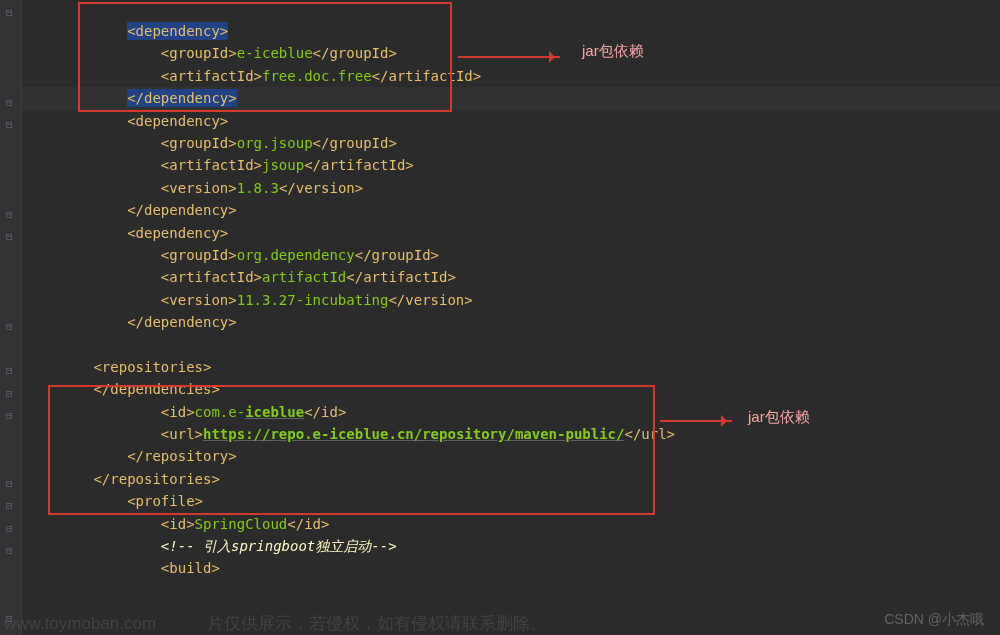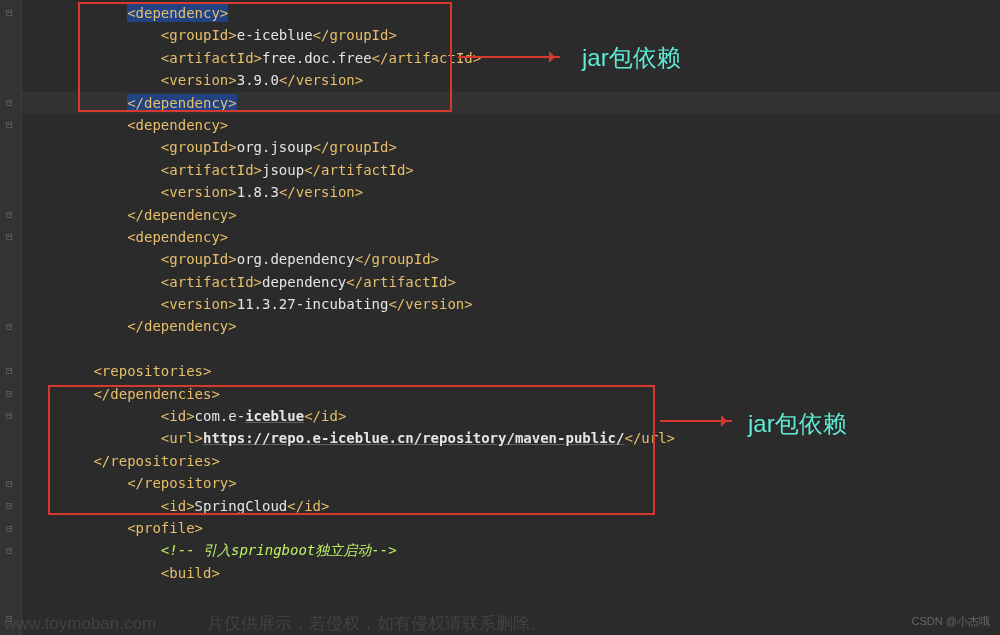--- a/index.html
+++ b/index.html
@@ -28,36 +28,36 @@
     position: absolute;
     left: 6px;
     color: #606366;
     font-size: 11px;
     line-height: 22.4px;
     cursor: pointer;
     user-select: none;
   }
   .code-area {
     flex: 1;
-    padding: 2px 0 0 0;
+    padding: 20px 0 0 0;
     position: relative;
   }
   .code-line {
     height: 22.4px;
     line-height: 22.4px;
     white-space: pre;
     padding-left: 4px;
     position: relative;
   }
   .line-highlight {
     background: #323232;
   }
   .tag { color: #e8bf6a; }
-  .text-val { color: #e5e5e5; }
-  .comment { color: #bef264; font-style: italic; margin-top: 16px; }
+  .text-val { color: #84cc16; }
+  .comment { color: #fef9c3; font-style: italic; margin-top: 16px; }
   .underline { text-decoration: underline; text-decoration-color: #606366; font-weight: bold; }
 
   .sel-start, .sel-end {
     background: #214283;
     display: inline-block;
     line-height: 18px;
   }
   .caret-box {
     background: #214283;
   }
@@ -81,34 +81,34 @@
     right: -1px;
     top: -5px;
     border: 6px solid transparent;
     border-left-color: #d63a2f;
   }
   #arrow1 { left: 458px; top: 56px; width: 102px; }
   #arrow2 { left: 660px; top: 420px; width: 72px; }
 
   .red-label {
     position: absolute;
-    color: #5eead4;
+    color: #fca5a5;
     font-family: "Microsoft YaHei", sans-serif;
-    font-size: 24px;
+    font-size: 15px;
   }
   #label1 { left: 582px; top: 42px; }
   #label2 { left: 748px; top: 408px; }
 
   .watermark {
     position: absolute;
-    right: 10px;
+    right: 16px;
     bottom: 6px;
     color: #666;
     font-family: sans-serif;
-    font-size: 11px;
+    font-size: 14px;
   }
   .watermark-left {
     position: absolute;
     left: 4px;
     bottom: 0;
     color: #555;
     font-family: sans-serif;
     font-size: 17px;
     opacity: 0.55;
   }
@@ -135,63 +135,62 @@
   </div>
 
   <div class="code-area">
 
     <div class="code-line"><span>            </span><span class="tag sel-start">&lt;dependency&gt;</span></div>
 
     <div class="code-line"><span>                </span><span class="tag">&lt;groupId&gt;</span><span class="text-val">e-iceblue</span><span class="tag">&lt;/groupId&gt;</span></div>
 
     <div class="code-line"><span>                </span><span class="tag">&lt;artifactId&gt;</span><span class="text-val">free.doc.free</span><span class="tag">&lt;/artifactId&gt;</span></div>
 
-    <div class="code-line"><span>                </span><span class="tag">&lt;version&gt;</span><span class="text-val">3.9.0</span><span class="tag">&lt;/version&gt;</span></div>
 
     <div class="code-line line-highlight"><span>            </span><span class="tag sel-end caret-box">&lt;/dependency&gt;</span></div>
 
     <div class="code-line"><span>            </span><span class="tag">&lt;dependency&gt;</span></div>
 
     <div class="code-line"><span>                </span><span class="tag">&lt;groupId&gt;</span><span class="text-val">org.jsoup</span><span class="tag">&lt;/groupId&gt;</span></div>
 
     <div class="code-line"><span>                </span><span class="tag">&lt;artifactId&gt;</span><span class="text-val">jsoup</span><span class="tag">&lt;/artifactId&gt;</span></div>
 
     <div class="code-line"><span>                </span><span class="tag">&lt;version&gt;</span><span class="text-val">1.8.3</span><span class="tag">&lt;/version&gt;</span></div>
 
     <div class="code-line"><span>            </span><span class="tag">&lt;/dependency&gt;</span></div>
 
     <div class="code-line"><span>            </span><span class="tag">&lt;dependency&gt;</span></div>
 
     <div class="code-line"><span>                </span><span class="tag">&lt;groupId&gt;</span><span class="text-val">org.dependency</span><span class="tag">&lt;/groupId&gt;</span></div>
 
-    <div class="code-line"><span>                </span><span class="tag">&lt;artifactId&gt;</span><span class="text-val">dependency</span><span class="tag">&lt;/artifactId&gt;</span></div>
+    <div class="code-line"><span>                </span><span class="tag">&lt;artifactId&gt;</span><span class="text-val">artifactId</span><span class="tag">&lt;/artifactId&gt;</span></div>
 
     <div class="code-line"><span>                </span><span class="tag">&lt;version&gt;</span><span class="text-val">11.3.27-incubating</span><span class="tag">&lt;/version&gt;</span></div>
 
     <div class="code-line"><span>            </span><span class="tag">&lt;/dependency&gt;</span></div>
 
     <div class="code-line"></div>
 
     <div class="code-line"><span>        </span><span class="tag">&lt;repositories&gt;</span></div>
 
     <div class="code-line"><span>        </span><span class="tag">&lt;/dependencies&gt;</span></div>
 
 
     <div class="code-line"><span>                </span><span class="tag">&lt;id&gt;</span><span class="text-val">com.e-</span><span class="text-val underline">iceblue</span><span class="tag">&lt;/id&gt;</span></div>
 
     <div class="code-line"><span>                </span><span class="tag">&lt;url&gt;</span><span class="text-val underline">https://repo.e-iceblue.cn/repository/maven-public/</span><span class="tag">&lt;/url&gt;</span></div>
 
+    <div class="code-line"><span>            </span><span class="tag">&lt;/repository&gt;</span></div>
+
     <div class="code-line"><span>        </span><span class="tag">&lt;/repositories&gt;</span></div>
 
-    <div class="code-line"><span>            </span><span class="tag">&lt;/repository&gt;</span></div>
-
+
+    <div class="code-line"><span>            </span><span class="tag">&lt;profile&gt;</span></div>
 
     <div class="code-line"><span>                </span><span class="tag">&lt;id&gt;</span><span class="text-val">SpringCloud</span><span class="tag">&lt;/id&gt;</span></div>
-
-    <div class="code-line"><span>            </span><span class="tag">&lt;profile&gt;</span></div>
 
     <div class="code-line"><span>                </span><span class="comment">&lt;!-- 引入springboot独立启动--&gt;</span></div>
 
     <div class="code-line"><span>                </span><span class="tag">&lt;build&gt;</span></div>
 
   </div>
 </div>
 
 <div id="box1" class="red-box"></div>
 <div id="box2" class="red-box"></div>

